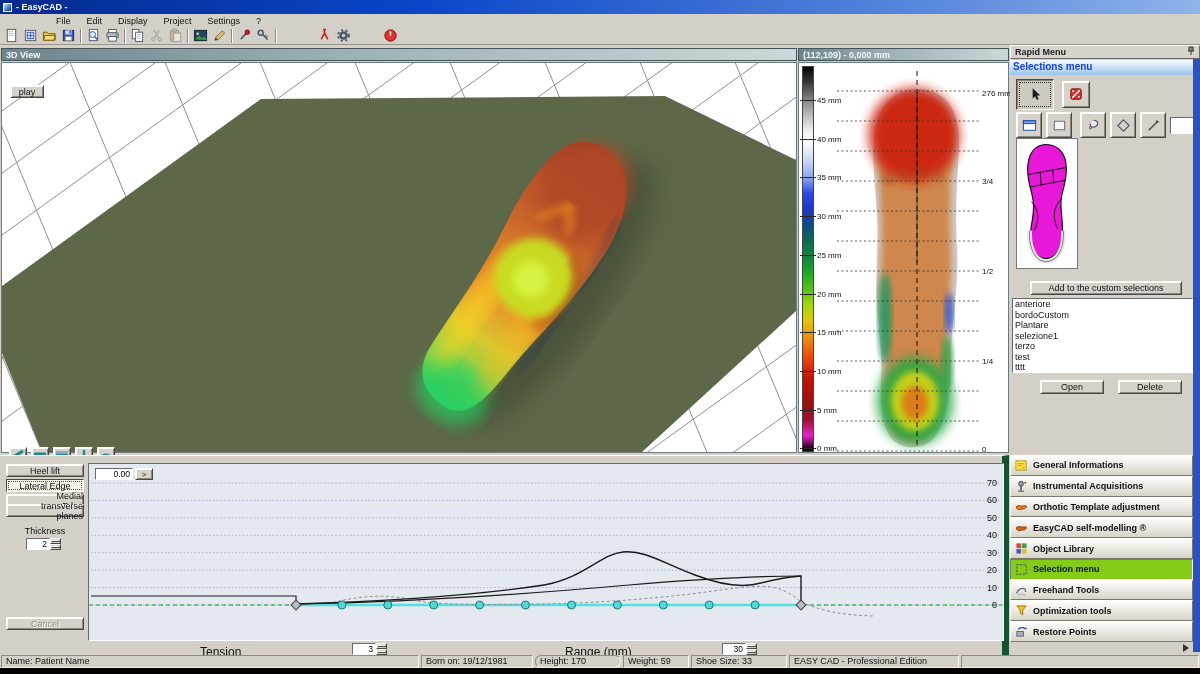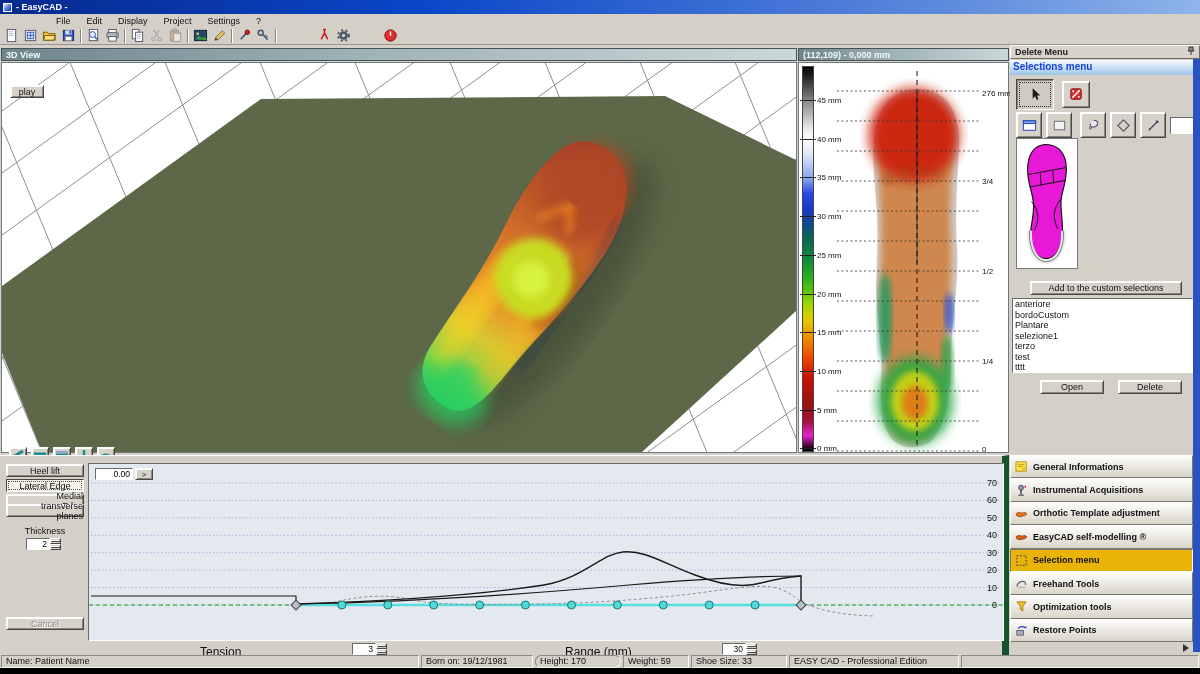--- a/index.html
+++ b/index.html
@@ -67,21 +67,21 @@
   .add-btn { position:absolute; left:20px; top:236px; width:152px; height:14px; }
   .sel-list { position:absolute; left:2px; top:253px; width:181px; height:75px; background:#fff;
     border:1px solid; border-color:#6a6a6a #fff #fff #6a6a6a; overflow:hidden; }
   .sel-item { font-size:9px; line-height:10.5px; padding-left:2px; color:#111; }
   .open-btn { position:absolute; left:30px; top:335px; width:64px; height:14px; }
   .del-btn  { position:absolute; left:108px; top:335px; width:64px; height:14px; }
   .accordion { position:absolute; left:0; top:410px; width:183px; height:187px; display:flex; flex-direction:column; }
   .acc-item { flex:1; display:flex; align-items:center; gap:5px; padding-left:4px;
     background:linear-gradient(180deg,#fdfdfb,#d8d4c8); border:1px solid; border-color:#fff #7a776f #7a776f #fff;
     font-weight:bold; font-size:9px; color:#101010; }
-  .acc-item.active { background:#eab308; border-color:#7a776f #fff #fff #7a776f; }
+  .acc-item.active { background:#84cc16; border-color:#7a776f #fff #fff #7a776f; }
   .acc-item svg { width:13px; height:13px; flex:none; }
   .rightedge { position:absolute; left:1193px; top:59px; width:7px; height:593px; background:#2a52c0; }
   .corner-arrow { position:absolute; left:1183px; top:644px; width:0; height:0;
     border-left:6px solid #333; border-top:4px solid transparent; border-bottom:4px solid transparent; }
 
   
   .bottompanel { position:absolute; left:0; top:455px; width:1009px; height:200px; background:#d4d0c8;
     border-top:1px solid #fff; border-right:7px solid #14532d; }
   .profile-btn { position:absolute; left:6px; width:78px; height:13px; }
   .profile-btn.active { background:#f4f1e6; border-color:#4a4842 #fdfdfb #fdfdfb #4a4842; box-shadow:none; outline:1px dotted #555; outline-offset:-3px; }
@@ -427,21 +427,21 @@
           <div class="len-label" style="left: 183px; top: 114px;">3/4</div>
           <div class="len-label" style="left: 183px; top: 204px;">1/2</div>
           <div class="len-label" style="left: 183px; top: 294px;">1/4</div>
           <div class="len-label" style="left: 183px; top: 382px;">0</div>
         </div>
     </div>
   </div>
 
   <div class="rightpanel">
     <div class="rapidbar">
-      <span>Delete Menu</span>
+      <span>Rapid Menu</span>
       <span class="pin">
         <svg viewBox="0 0 8 10">
             <path d="M2,1 h4 v3 l1,1 H1 l1,-1 z M4,5 v4" stroke="#333" stroke-width="1" fill="#888"></path>
           </svg>
       </span>
     </div>
     <div class="selstrip">Selections menu</div>
     <div id="tools-row1">
         <div class="btn tool-btn pressed focus-dotted" style="left: 6px; top: 34px; width: 38px; height: 31px;">
           <svg viewBox="0 0 18 18">
@@ -543,20 +543,29 @@
           <svg viewBox="0 0 14 14">
             <path d="M1.5 8.5C1 6.5 3 5.5 5.5 6.2c2.5.7 5-.8 6.5.3 1.3 1-.2 3-3 3.1-2.2.1-3 .9-4.5.8C3 10.3 1.8 9.5 1.5 8.5z" fill="#e87820" stroke="#8a3a00" stroke-width="0.8"></path>
           </svg>
           <span>Orthotic Template adjustment</span>
         </div>
         <div class="acc-item">
           <svg viewBox="0 0 14 14">
             <path d="M1.5 8.5C1 6.5 3 5.5 5.5 6.2c2.5.7 5-.8 6.5.3 1.3 1-.2 3-3 3.1-2.2.1-3 .9-4.5.8C3 10.3 1.8 9.5 1.5 8.5z" fill="#d86018" stroke="#7a3000" stroke-width="0.8"></path>
           </svg>
           <span>EasyCAD self-modelling ®</span>
+        </div>
+        <div class="acc-item">
+          <svg viewBox="0 0 14 14">
+            <rect x="1.5" y="1.5" width="5" height="5" fill="#e04040"></rect>
+            <rect x="7.5" y="1.5" width="5" height="5" fill="#40a040"></rect>
+            <rect x="1.5" y="7.5" width="5" height="5" fill="#4060d0"></rect>
+            <rect x="7.5" y="7.5" width="5" height="5" fill="#e0c030"></rect>
+          </svg>
+          <span>Object Library</span>
         </div>
         <div class="acc-item active">
           <svg viewBox="0 0 14 14">
             <rect x="2" y="2" width="10" height="10" fill="none" stroke="#446" stroke-width="1.1" stroke-dasharray="2 1.6"></rect>
           </svg>
           <span>Selection menu</span>
         </div>
         <div class="acc-item">
           <svg viewBox="0 0 14 14">
             <path d="M2 10C3 5 8 3.5 11.5 6" fill="none" stroke="#567" stroke-width="1.3"></path>

